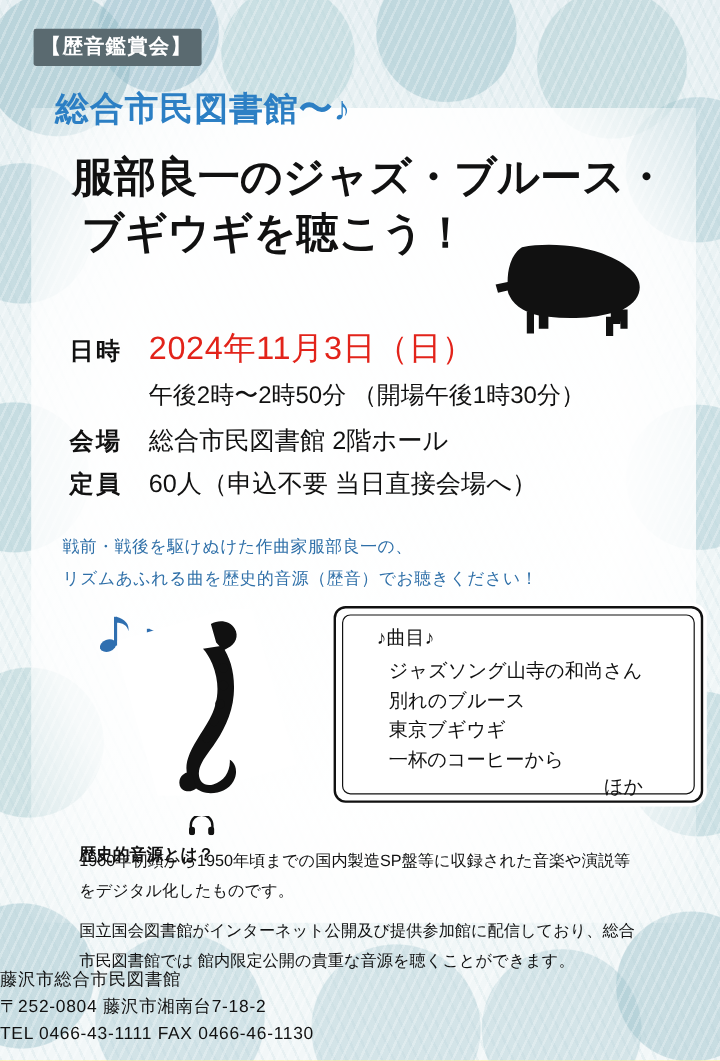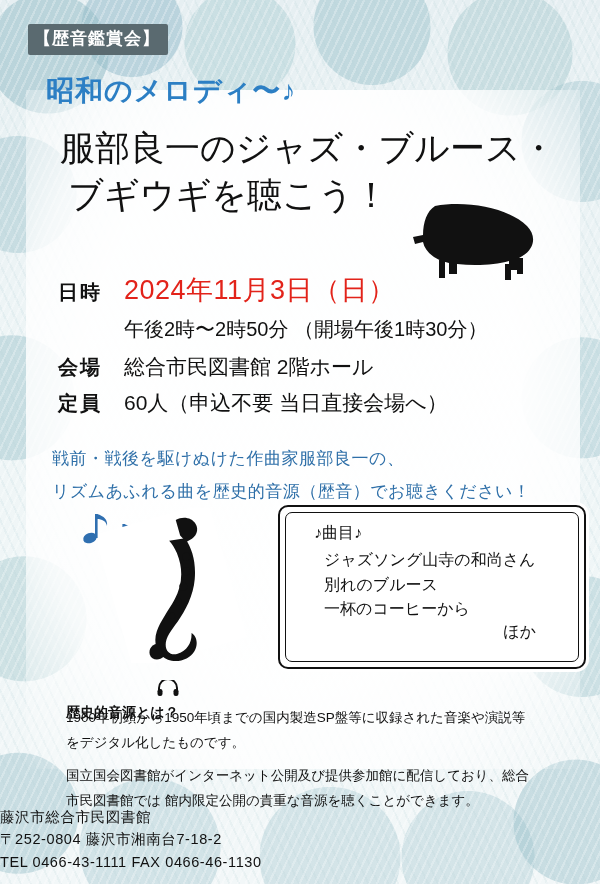--- a/index.html
+++ b/index.html
@@ -85,21 +85,21 @@
     letter-spacing: 1px;
     white-space: nowrap;
   }
 
   .title {
     position: absolute;
     left: 60px;
     top: 125px;
     width: 510px;
     font-size: 35px;
-    font-weight: normal;
+    font-weight: bold;
     color: #111111;
     line-height: 1.33;
     letter-spacing: 0px;
   }
   .title .line2 { display: block; margin-left: 8px; }
 
   
   .piano {
     position: absolute;
     left: 405px;
@@ -143,21 +143,21 @@
   }
   .row-value.big { font-size: 21px; }
 
   
   .lead {
     position: absolute;
     left: 52px;
     top: 442px;
     width: 520px;
     color: #2e6fa8;
-    font-size: 17px;
+    font-size: 14px;
     line-height: 1.95;
     letter-spacing: .5px;
   }
 
   
   .notes {
     position: absolute;
     left: 80px;
     top: 508px;
     width: 70px;
@@ -250,21 +250,21 @@
 
 <div class="poster">
   <div class="bg-wash"></div>
   <div class="bg-texture"></div>
   <div class="bg-white-center"></div>
 
   <div class="content">
 
     <div class="badge">【歴音鑑賞会】</div>
 
-    <div class="subtitle">昭和のメロディ〜♪</div>
+    <div class="subtitle">総合市民図書館〜♪</div>
 
     <div class="title">
       <span>服部良一のジャズ・ブルース・</span>
       <span class="line2">ブギウギを聴こう！</span>
     </div>
 
     <svg class="piano" viewBox="0 0 135 90" aria-hidden="true">
       <path fill="#111111" d="M30 8 C62 2, 104 10, 122 28 C132 38, 130 52, 114 60 L112 72 L104 72 L104 63 C90 67, 70 68, 52 66 L52 76 L44 76 L44 65 C30 62, 20 54, 18 44 L10 46 L8 39 L18 37 C18 24, 22 13, 30 8 Z"></path>
       <path fill="#111111" d="M112 60 L118 60 L118 76 L112 76 Z"></path>
       <path fill="#111111" d="M34 62 L40 62 L40 80 L34 80 Z"></path>
@@ -317,20 +317,21 @@
         </g>
         <path fill="#111111" d="M46 128 C40 126, 34 130, 34 136 C34 142, 41 145, 47 142 Z"></path>
       </g>
     </svg>
 
     <div class="program">
       <div class="program-inner">
         <div class="program-head">♪曲目♪</div>
         <div class="program-item">ジャズソング山寺の和尚さん</div>
         <div class="program-item">別れのブルース</div>
+        <div class="program-item">東京ブギウギ</div>
         <div class="program-item">一杯のコーヒーから</div>
         <div class="program-hoka">ほか</div>
       </div>
     </div>
 
     <div class="explain-head">
       <svg width="22" height="16" viewBox="0 0 22 16" aria-hidden="true">
         <path d="M2 12 V8 A9 9 0 0 1 20 8 V12" fill="none" stroke="#111" stroke-width="2"></path>
         <rect x="0.5" y="9" width="5" height="7" rx="2.2" fill="#111"></rect>
         <rect x="16.5" y="9" width="5" height="7" rx="2.2" fill="#111"></rect>

